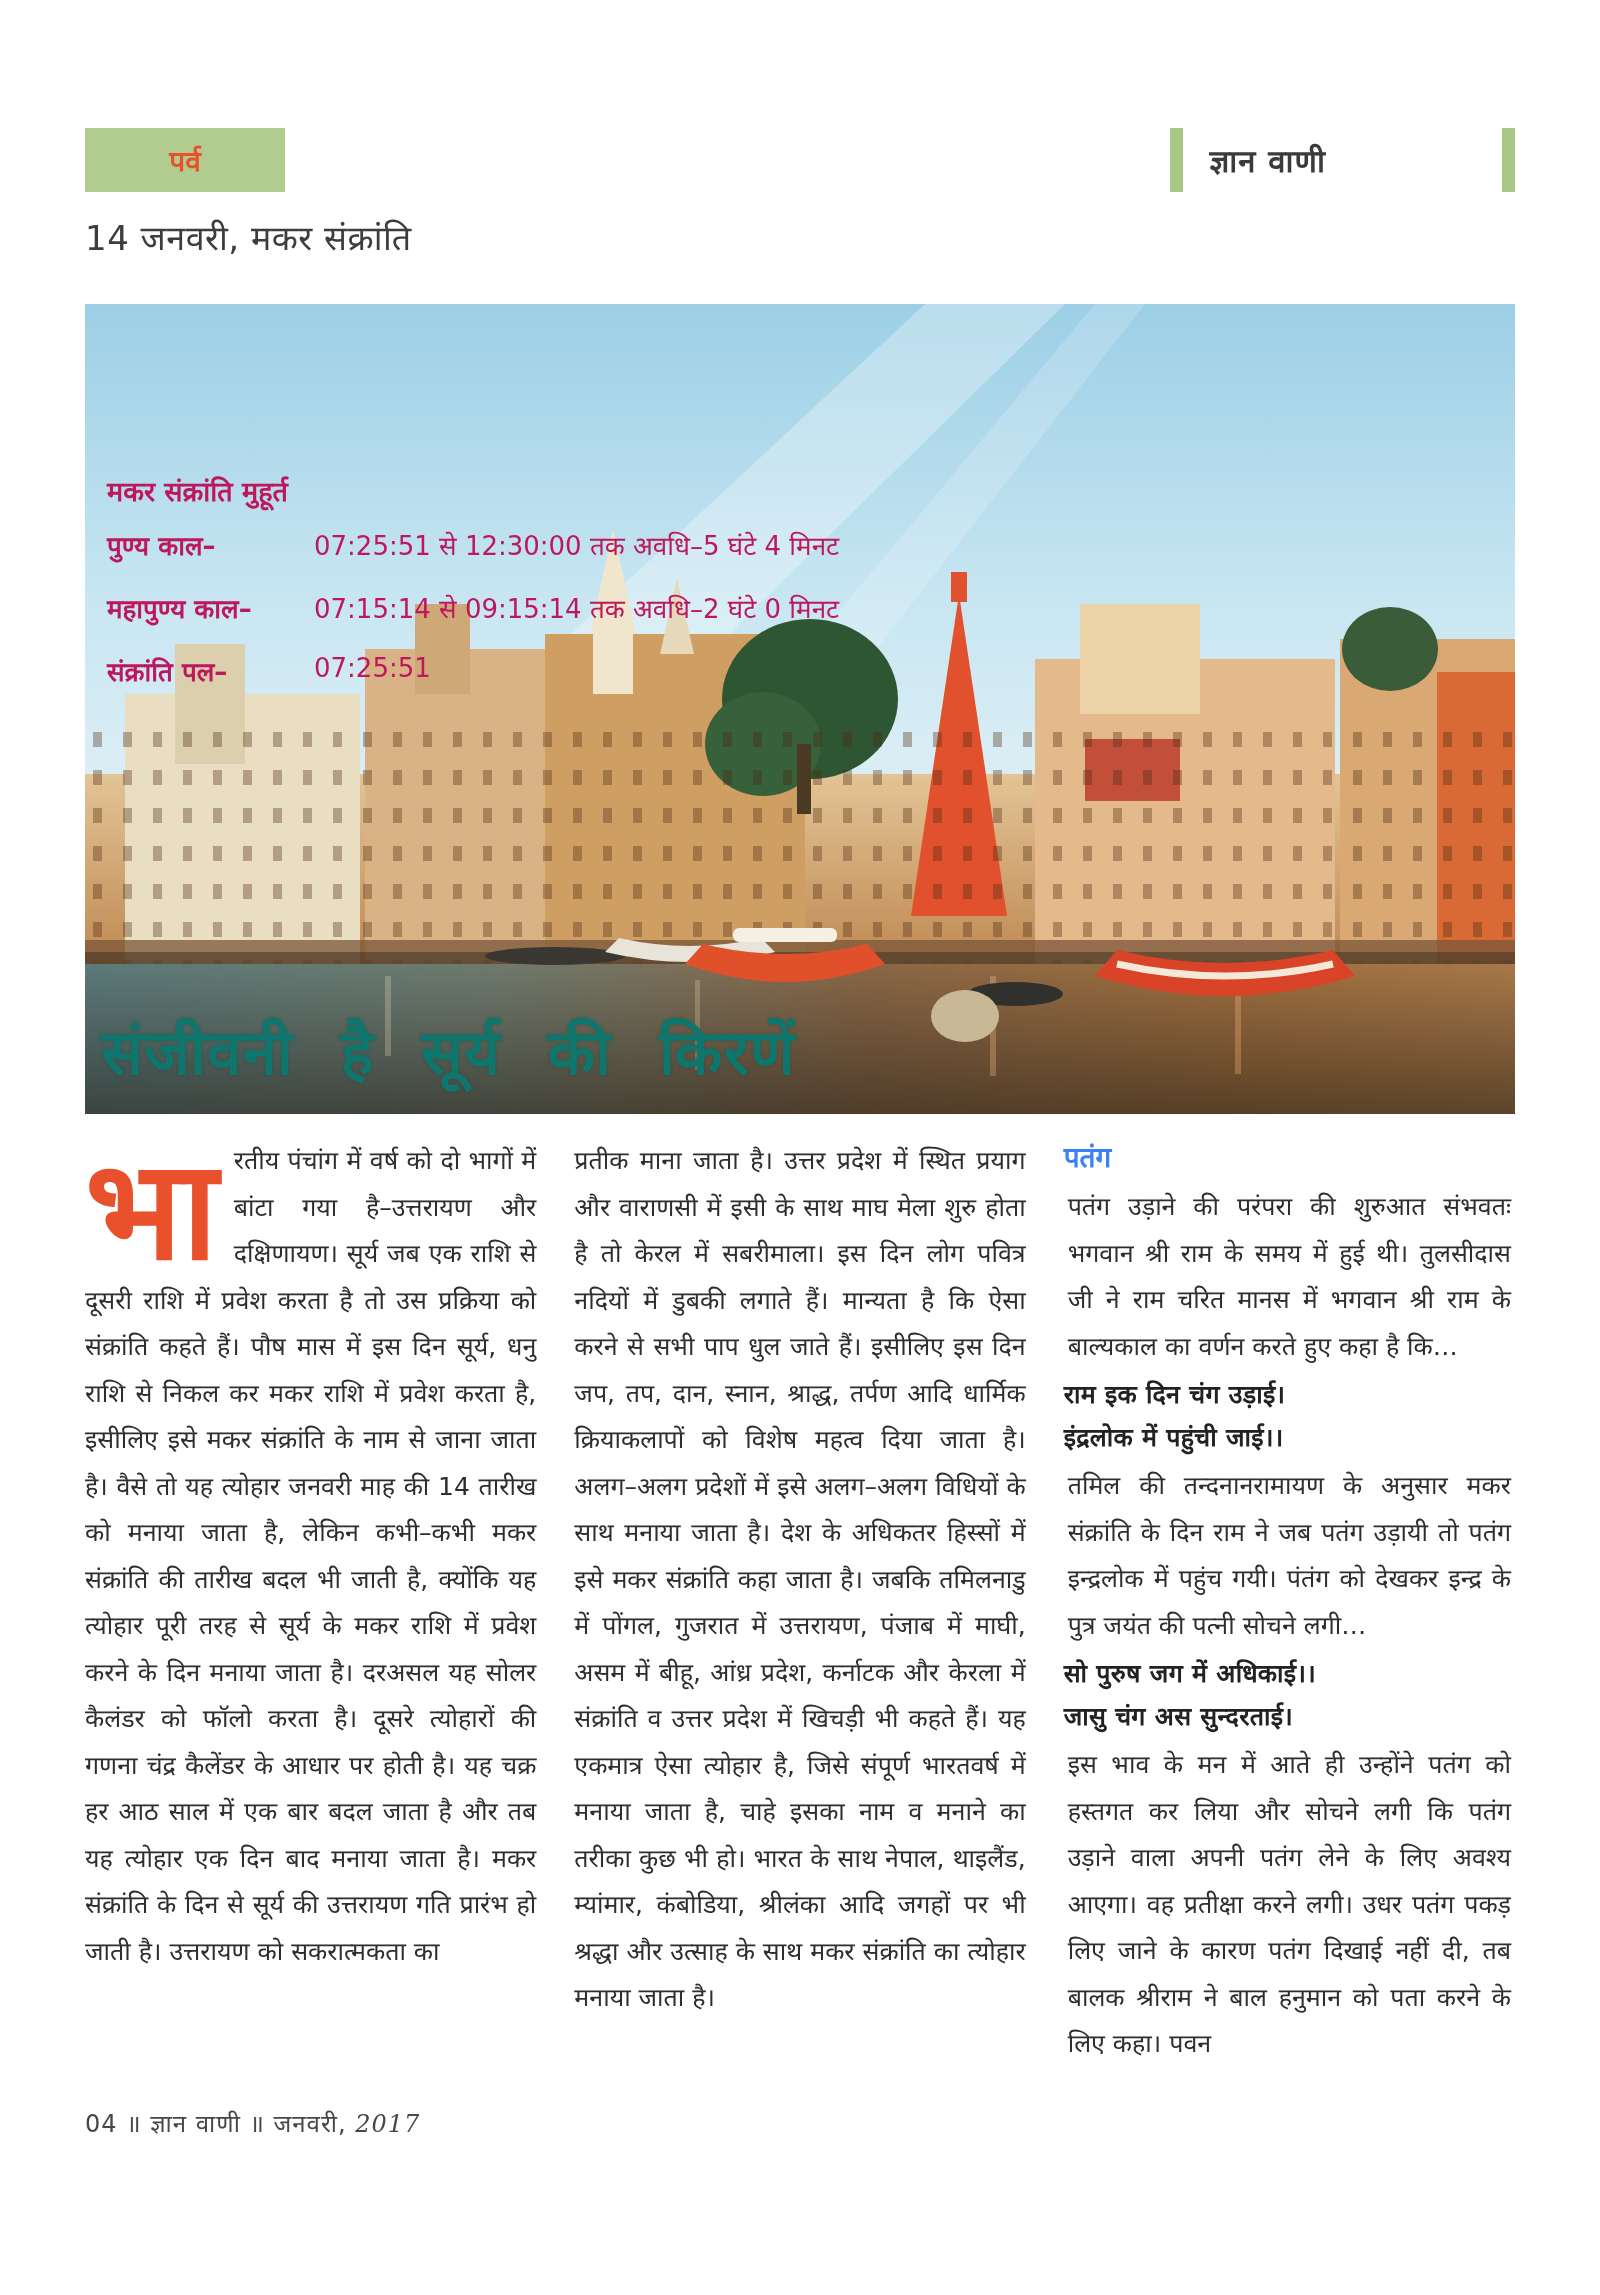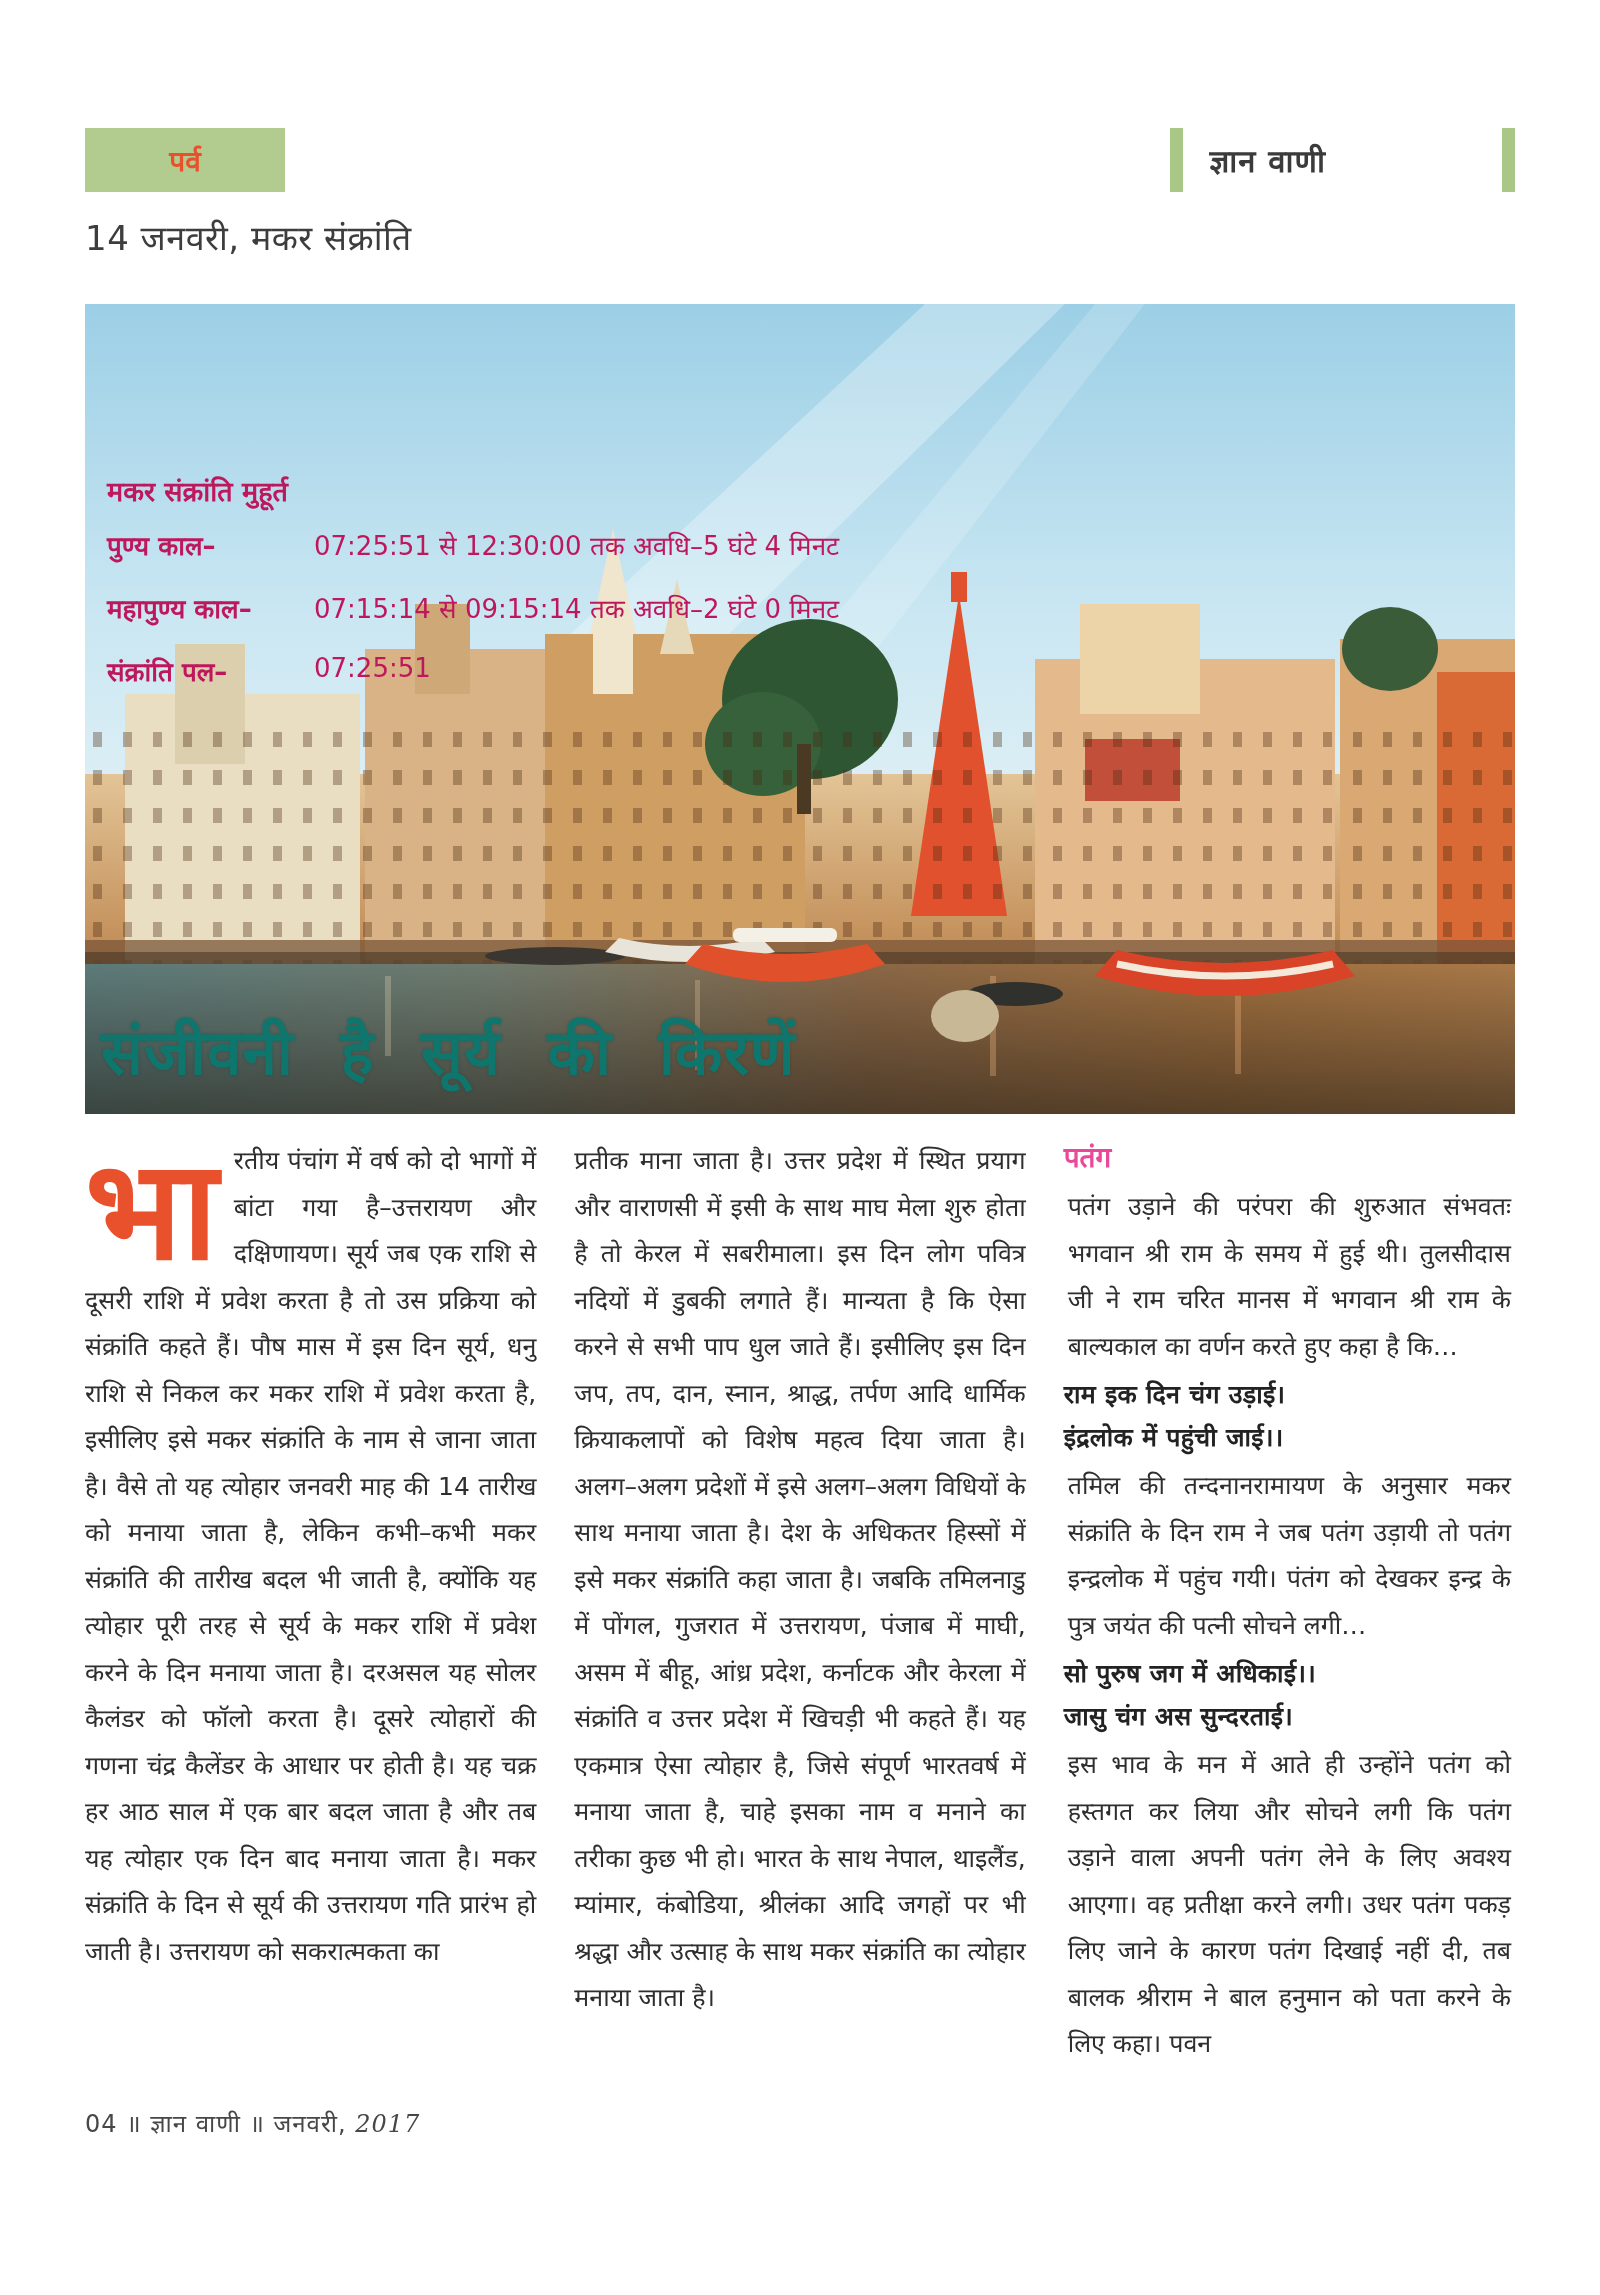--- a/index.html
+++ b/index.html
@@ -50,21 +50,21 @@
   }
 
   
   .article{display:flex;gap:38px;margin-top:24px;height:942px;overflow:hidden;}
   .col{flex:1;font-size:25px;line-height:1.86;color:#2e2e2e;text-align:justify;}
   .dropcap{
     float:left;font-size:138px;line-height:.92;font-weight:bold;
     color:#e8512b;margin:10px 16px 0 0;
   }
   .kite-heading{
-    color:#ec4899;font-size:28px;font-weight:bold;line-height:1.3;margin:2px 0 8px 0;
+    color:#3b82f6;font-size:28px;font-weight:bold;line-height:1.3;margin:2px 0 8px 0;
   }
   .col p{margin:4px;}
   .verse{font-weight:800;color:#222;text-align:left;line-height:1.7;letter-spacing:.3px;}
 
   
   .footer{
     margin-top:26px;font-size:24px;font-weight:normal;color:#474747;letter-spacing:1px;
   }
   .footer .year{font-style:italic;font-family:"DejaVu Serif","Liberation Serif",serif;}
 </style>

